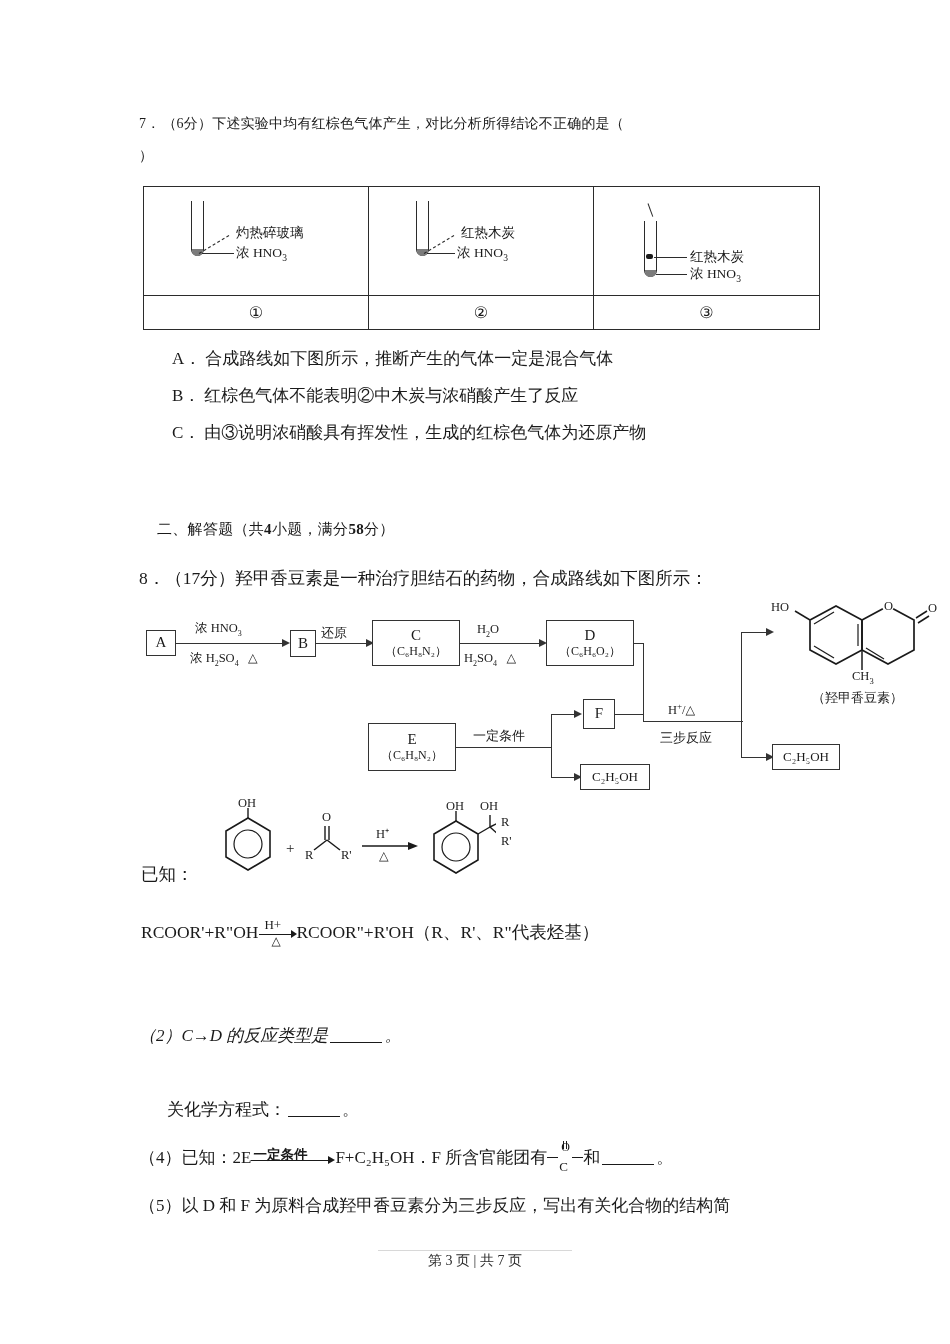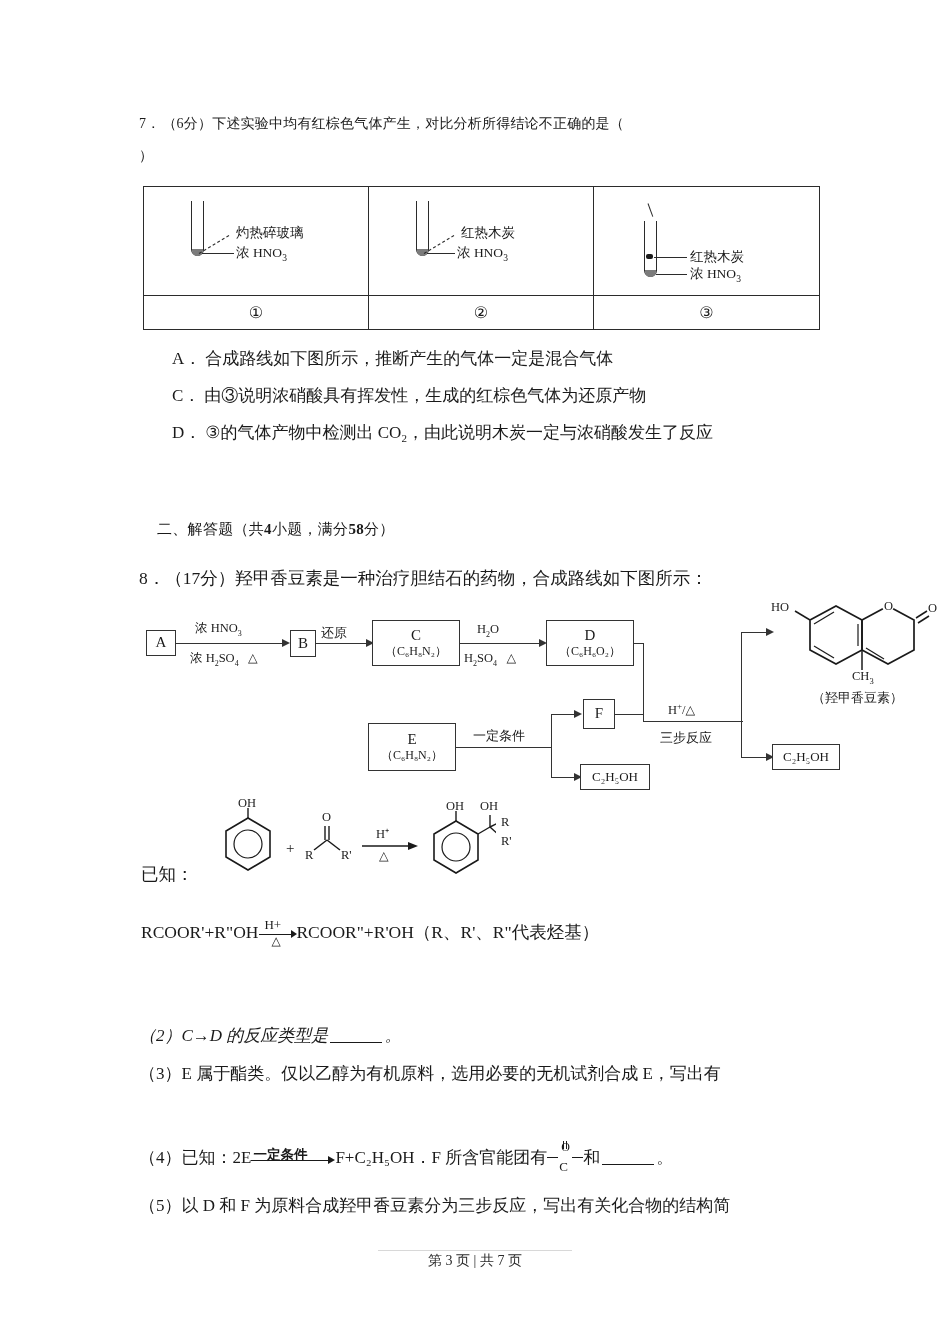--- a/index.html
+++ b/index.html
@@ -223,22 +223,22 @@
     <tr>
       <td class="cell-label">①</td>
       <td class="cell-label">②</td>
       <td class="cell-label">③</td>
     </tr>
   </tbody>
     </table>
 
   <div class="options">
     <div class="opt"><span class="letter">A．</span><span>合成路线如下图所示，推断产生的气体一定是混合气体</span></div>
+    <div class="opt"><span class="letter">B．</span><span>红棕色气体不能表明②中木炭与浓硝酸产生了反应</span></div>
     <div class="opt"><span class="letter">C．</span><span>由③说明浓硝酸具有挥发性，生成的红棕色气体为还原产物</span></div>
-    <div class="opt"><span class="letter">D．</span><span>③的气体产物中检测出 CO</span><sub>2</sub><span>，由此说明木炭一定与浓硝酸发生了反应</span></div>
   </div>
 
   <div class="sec2"><span>二、解答题（共</span><b>4</b><span>小题，满分</span><b>58</b><span>分）</span></div>
 
   <div class="q8-stem"><span>8．</span><span>（17分）</span><span>羟甲香豆素是一种治疗胆结石的药物，合成路线如下图所示：</span></div>
 
   <div class="scheme">
 
     <div class="box" style="left:6px; top:32px; width:30px; height:26px;">
       <span>A</span>
@@ -379,22 +379,22 @@
 
   <div class="rcoor">
     <span>RCOOR'+R"OH</span><span class="mini-arrow"><span class="mh"></span><span class="mhead"></span><span class="mtop">H+</span><span class="mbot">△</span></span><span>RCOOR"+R'OH（R、R'、R"代表烃基）</span>
   </div>
 
 
   <div class="subq" style="top:1018px;font-style:italic;">
     <span>（2）</span><span>C→D 的反应类型是</span><span class="blank"></span><span>。</span>
   </div>
 
-  <div class="subq" style="top:1056px;">
-    <span>（3）</span><span>E 属于酯类。仅以乙醇为有机原料，选用必要的无机试剂合成 E，写出有</span>
+  <div class="subq" style="top:1092px; left:167px;">
+    <span>关化学方程式：</span><span class="blank"></span><span>。</span>
   </div>
 
   <div class="subq" style="top:1140px;">
     <span>（4）</span><span>已知：2E</span><span class="q4-arrow"><span class="ah"></span><span class="ahead"></span><span class="atop">一定条件</span></span><span>F+C₂H₅OH．F 所含官能团有</span><span class="carbonyl"><span class="cO">O</span><span class="cdbl1"></span><span class="cdbl2"></span><span class="cC">C</span><span class="cl"></span><span class="cr"></span></span><span>和</span><span class="blank"></span><span>。</span>
   </div>
 
   <div class="subq" style="top:1188px;">
     <span>（5）</span><span>以 D 和 F 为原料合成羟甲香豆素分为三步反应，写出有关化合物的结构简</span>
   </div>
 

